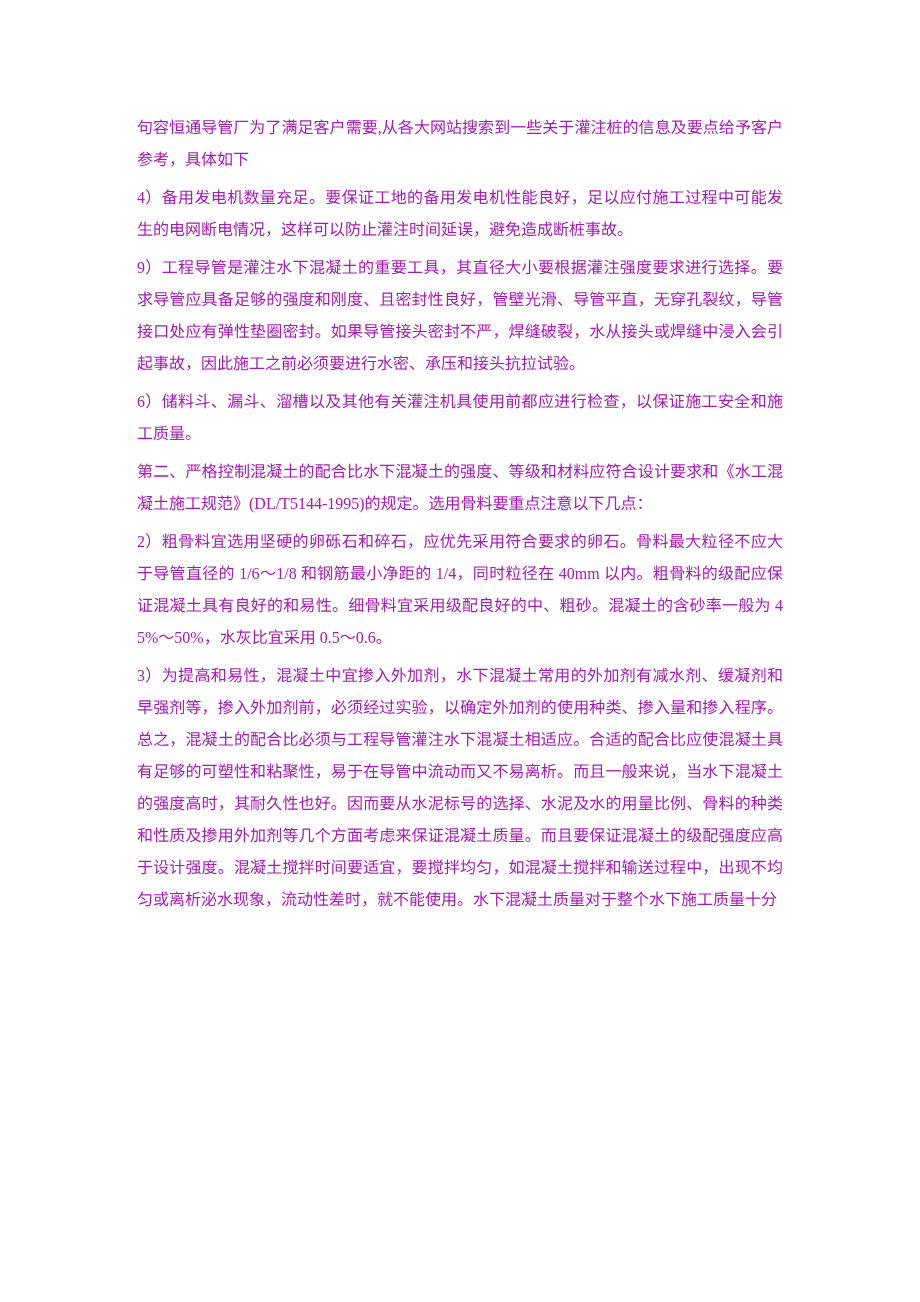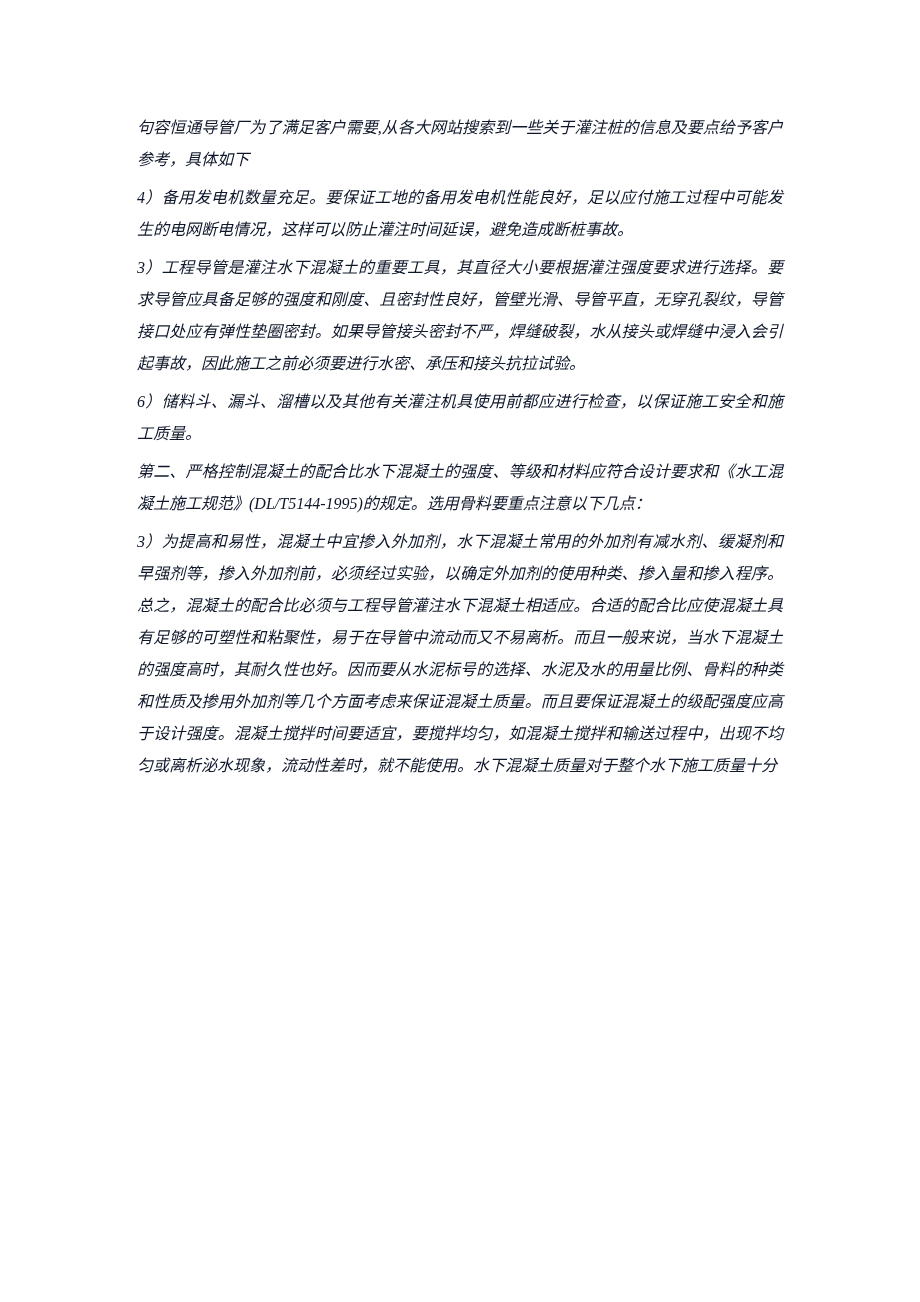--- a/index.html
+++ b/index.html
@@ -32,31 +32,31 @@
     color: #000000;
     font-family: "Liberation Serif", "DejaVu Serif", serif;
   }
   .doc-body p {
     font-size: 16px;
     line-height: 32px;
     margin: 0 0 6px 0;
     text-align: justify;
     text-justify: inter-ideograph;
     word-break: break-all;
-    color: #0f172a;
-    font-style: italic;
+    color: #a21caf;
   }
 </style>
 </head>
 <body>
 
 <div class="page">
   <div class="content">
     <div class="doc-body">
       <p>句容恒通导管厂为了满足客户需要,从各大网站搜索到一些关于灌注桩的信息及要点给予客户参考，具体如下</p>
       <p>4）备用发电机数量充足。要保证工地的备用发电机性能良好，足以应付施工过程中可能发生的电网断电情况，这样可以防止灌注时间延误，避免造成断桩事故。</p>
-      <p>3）工程导管是灌注水下混凝土的重要工具，其直径大小要根据灌注强度要求进行选择。要求导管应具备足够的强度和刚度、且密封性良好，管壁光滑、导管平直，无穿孔裂纹，导管接口处应有弹性垫圈密封。如果导管接头密封不严，焊缝破裂，水从接头或焊缝中浸入会引起事故，因此施工之前必须要进行水密、承压和接头抗拉试验。</p>
+      <p>9）工程导管是灌注水下混凝土的重要工具，其直径大小要根据灌注强度要求进行选择。要求导管应具备足够的强度和刚度、且密封性良好，管壁光滑、导管平直，无穿孔裂纹，导管接口处应有弹性垫圈密封。如果导管接头密封不严，焊缝破裂，水从接头或焊缝中浸入会引起事故，因此施工之前必须要进行水密、承压和接头抗拉试验。</p>
       <p>6）储料斗、漏斗、溜槽以及其他有关灌注机具使用前都应进行检查，以保证施工安全和施工质量。</p>
       <p>第二、严格控制混凝土的配合比水下混凝土的强度、等级和材料应符合设计要求和《水工混凝土施工规范》(DL/T5144-1995)的规定。选用骨料要重点注意以下几点：</p>
+      <p>2）粗骨料宜选用坚硬的卵砾石和碎石，应优先采用符合要求的卵石。骨料最大粒径不应大于导管直径的 1/6～1/8 和钢筋最小净距的 1/4，同时粒径在 40mm 以内。粗骨料的级配应保证混凝土具有良好的和易性。细骨料宜采用级配良好的中、粗砂。混凝土的含砂率一般为 45%～50%，水灰比宜采用 0.5～0.6。</p>
       <p>3）为提高和易性，混凝土中宜掺入外加剂，水下混凝土常用的外加剂有减水剂、缓凝剂和早强剂等，掺入外加剂前，必须经过实验，以确定外加剂的使用种类、掺入量和掺入程序。总之，混凝土的配合比必须与工程导管灌注水下混凝土相适应。合适的配合比应使混凝土具有足够的可塑性和粘聚性，易于在导管中流动而又不易离析。而且一般来说，当水下混凝土的强度高时，其耐久性也好。因而要从水泥标号的选择、水泥及水的用量比例、骨料的种类和性质及掺用外加剂等几个方面考虑来保证混凝土质量。而且要保证混凝土的级配强度应高于设计强度。混凝土搅拌时间要适宜，要搅拌均匀，如混凝土搅拌和输送过程中，出现不均匀或离析泌水现象，流动性差时，就不能使用。水下混凝土质量对于整个水下施工质量十分</p>
     </div>
   </div>
 </div>
 
 </body></html>

